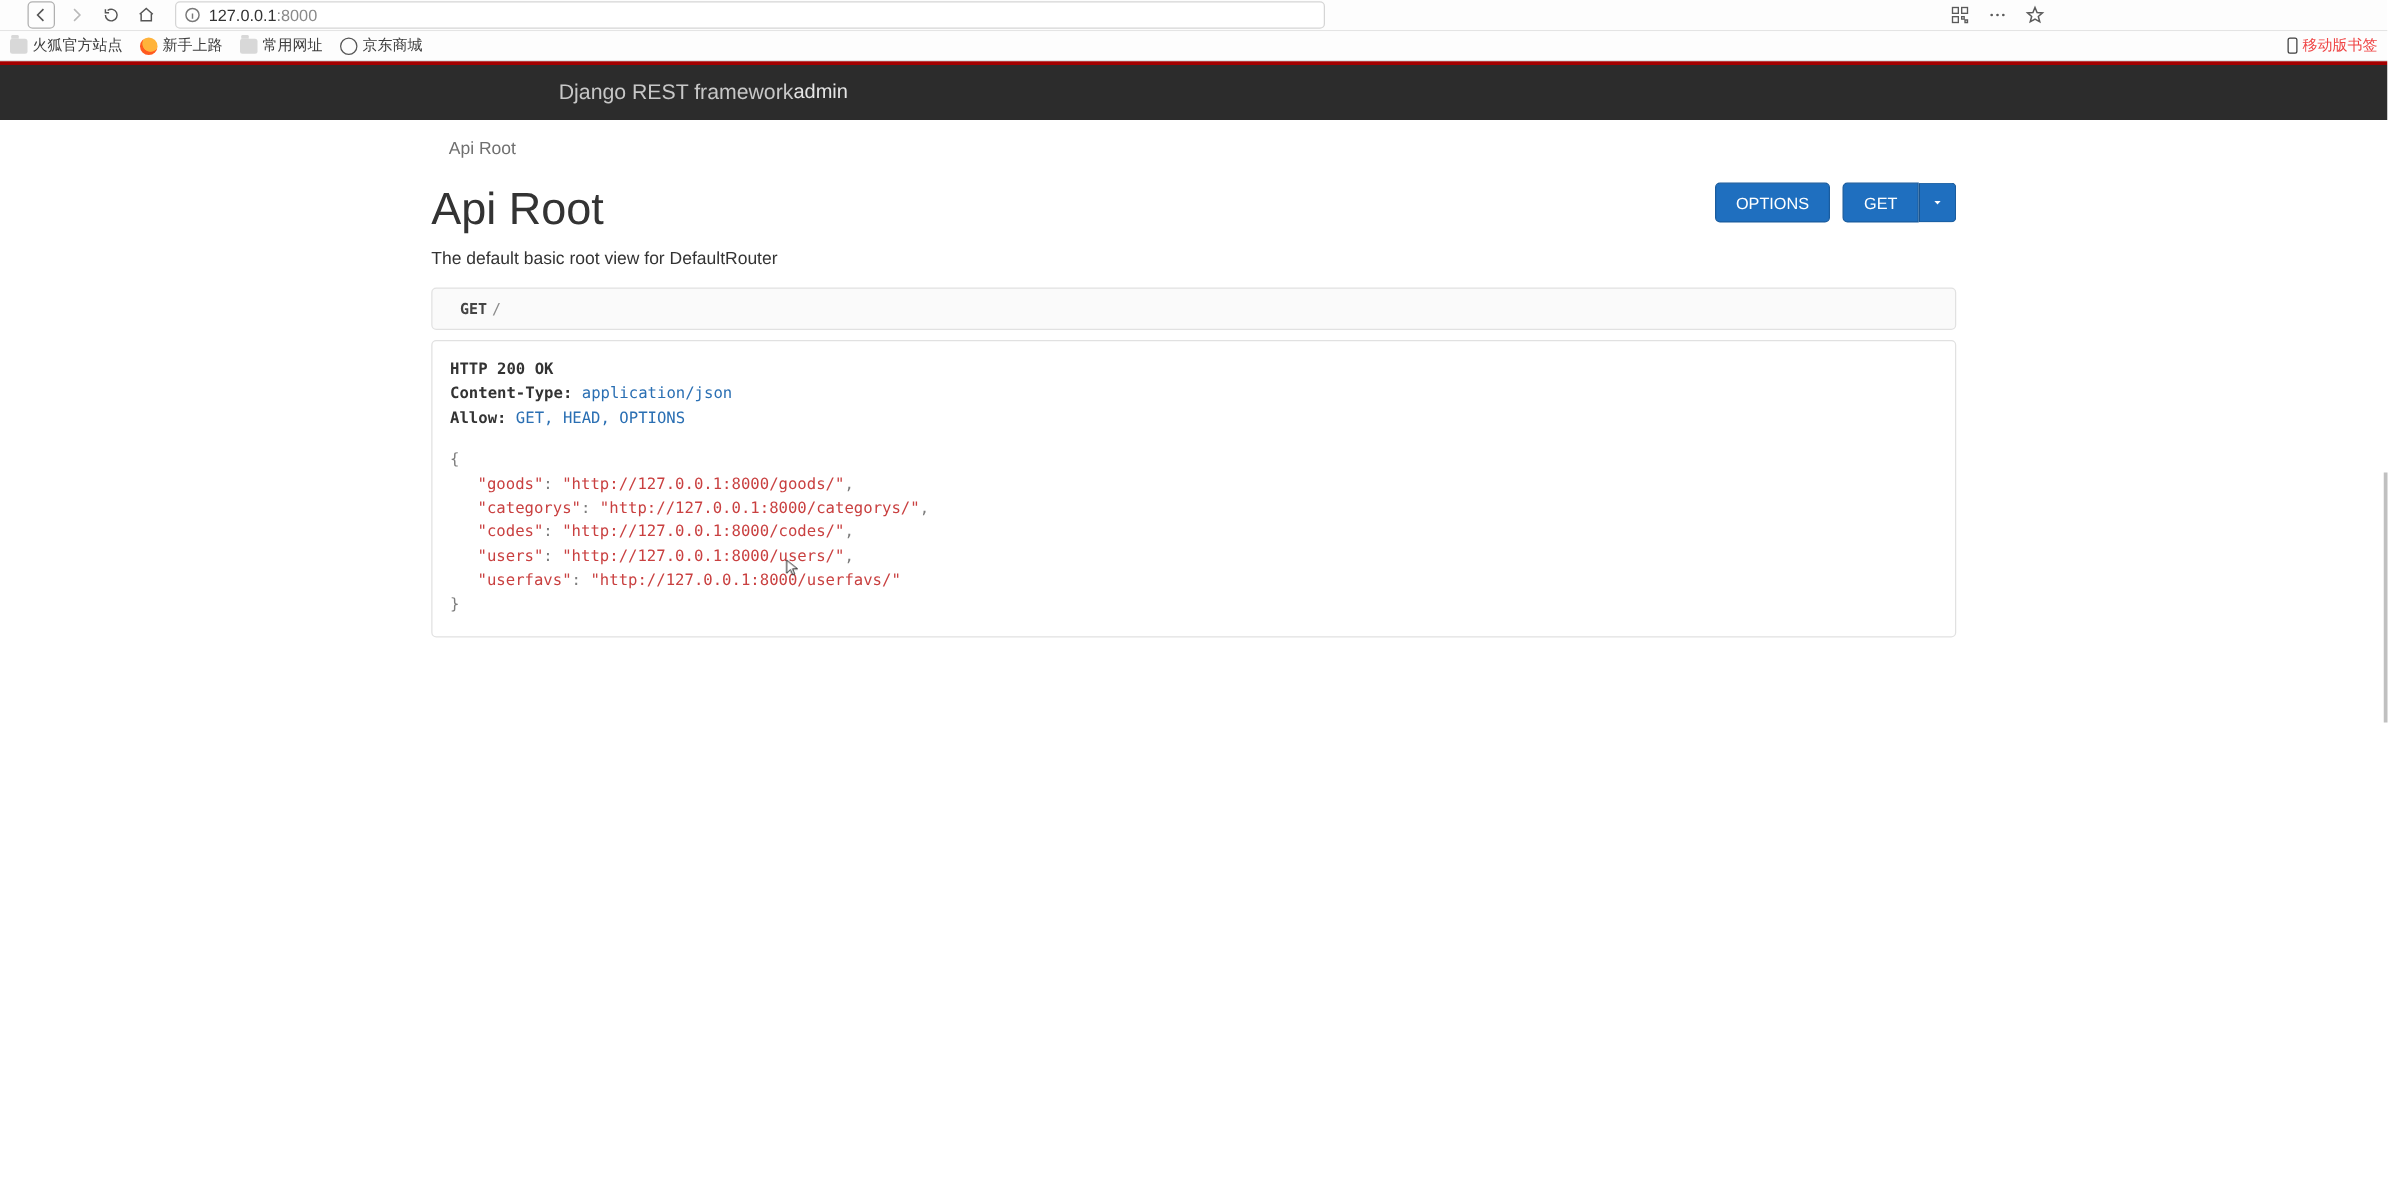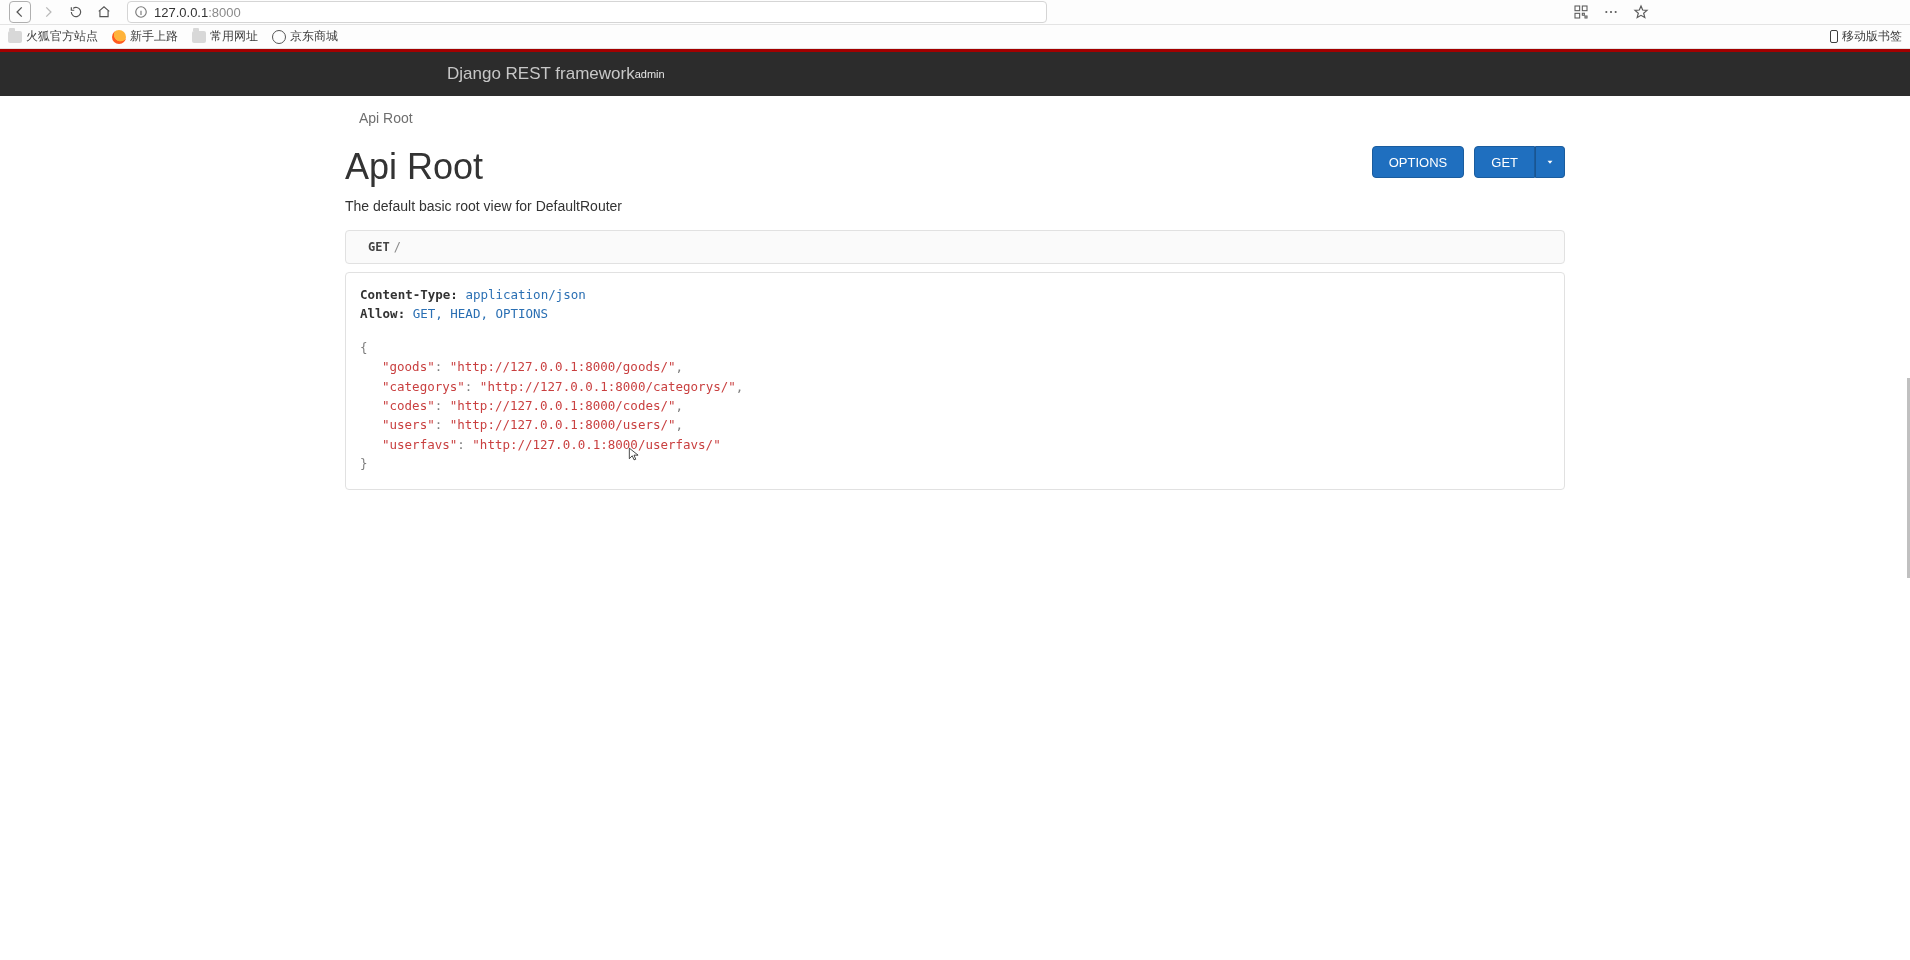--- a/index.html
+++ b/index.html
@@ -1,48 +1,48 @@
 <!DOCTYPE html>
 <html><head>
 <meta charset="utf-8">
 <style>
   * { box-sizing: border-box; margin: 0; padding: 0; }
   html, body { width: 1910px; height: 960px; font-family: "Helvetica Neue", Arial, "Microsoft YaHei", sans-serif; background: #fff; overflow: hidden; }
 
   
-  .chrome-top { height: 25px; background: #fdfdfd; display: flex; align-items: center; padding: 0 9px; font-size: 13px; color: #3d3d3d; border-bottom: 1px solid #e4e4e4; text-align: right; }
+  .chrome-top { height: 25px; background: #fdfdfd; display: flex; align-items: center; padding: 0 22px; font-size: 13px; color: #3d3d3d; border-bottom: 1px solid #e4e4e4; text-align: right; }
   .nav-btn { width: 22px; height: 22px; display: flex; align-items: center; justify-content: center; margin-right: 6px; color: #555; }
   .nav-btn.enabled { border: 1px solid #b0b0b0; border-radius: 4px; }
   .nav-btn.disabled { color: #b9b9b9; }
   .nav-btn svg { width: 14px; height: 14px; }
   .url-bar { flex: 1; margin: 0 10px 0 6px; height: 22px; background: #fff; border: 1px solid #d5d5d5; border-radius: 4px; display: flex; align-items: center; padding: 0 6px; max-width: 920px; }
   .url-bar .info-icon { width: 14px; height: 14px; margin-right: 6px; color: #7a7a7a; }
   .url-bar .url-host { color: #333; font-size: 13px; }
   .url-bar .url-port { color: #8a8a8a; font-size: 13px; }
   .right-chrome-icons { display: flex; align-items: center; gap: 14px; margin-left: auto; color: #5a5a5a; }
   .right-chrome-icons .ic { width: 16px; height: 16px; display: flex; align-items: center; justify-content: center; }
   .ic.green { color: #3eb34f; }
   .ic.color { color: #cf5f1f; }
   .far-right-icons { display: flex; align-items: center; gap: 14px; margin-left: 140px; color: #5a5a5a; }
 
   .bookmarks-bar { height: 24px; background: #fdfdfd; display: flex; align-items: center; padding: 0 8px; font-size: 12px; color: #3d3d3d; border-bottom: 1px solid #e4e4e4; }
   .bm-item { display: flex; align-items: center; gap: 4px; margin-right: 14px; cursor: default; }
   .bm-item .folder { width: 14px; height: 12px; background: #d8d8d8; border-radius: 2px; position: relative; }
   .bm-item .folder:before { content: ""; position: absolute; top: -3px; left: 1px; width: 6px; height: 3px; background: #d8d8d8; border-radius: 1px 1px 0 0; }
   .bm-item .ff { width: 14px; height: 14px; border-radius: 50%; background: radial-gradient(circle at 60% 35%, #ffb33a 0 50%, #ff5a1f 55% 100%); }
   .bm-item .jd { width: 14px; height: 14px; border-radius: 50%; border: 1.5px solid #555; }
-  .bookmarks-right { margin-left: auto; display: flex; align-items: center; gap: 4px; color: #404040; }
+  .bookmarks-right { margin-left: auto; display: flex; align-items: center; gap: 4px; color: #ef4444; }
   .bookmarks-right .phone { width: 8px; height: 13px; border: 1.4px solid #3d3d3d; border-radius: 2px; }
 
   
   .red-bar { height: 3px; background: #a30000; }
   .drf-nav { height: 44px; background: #2c2c2c; color: #c7c7c7; display: flex; align-items: center; }
   .drf-container { width: 1016px; margin: 0 auto; display: flex; align-items: center; justify-content: flex-start; }
   .drf-brand { font-size: 17px; color: #c7c7c7; }
-  .drf-user { font-size: 11px; color: #e5e5e5; }
+  .drf-user { font-size: 16px; color: #e5e5e5; }
 
   .page-wrap { width: 1220px; margin: 0 auto; }
   .breadcrumb { padding: 14px 0 14px 14px; font-size: 14px; color: #6f6f6f; }
   .breadcrumb a { color: #6f6f6f; text-decoration: none; }
 
   .title-row { display: flex; align-items: flex-start; justify-content: space-between; margin-top: 6px; }
   .page-title { font-size: 36px; font-weight: 400; color: #333; }
   .btns { display: flex; gap: 10px; padding-left: 41px; }
   .btn { background: #1f6fbf; border: 1px solid #1a5c9e; color: #fff; font-size: 13px; height: 32px; padding: 0 16px; display: flex; align-items: center; border-radius: 4px; cursor: pointer; }
   .btn-split { display: flex; }
@@ -223,20 +223,21 @@
     </div>
   </div>
 
   <div class="view-desc">The default basic root view for DefaultRouter</div>
 
   <div class="req-box">
     <b>GET</b><span class="slash">/</span>
   </div>
 
   <div class="resp-box">
+    <div class="hdr">HTTP 200 OK</div>
     <div><span class="hk">Content-Type:</span> <span class="hv-blue">application/json</span></div>
     <div><span class="hk">Allow:</span> <span class="hv-blue">GET, HEAD, OPTIONS</span></div>
 
     <div class="json-body">
       <div class="jb">{</div>
       <div id="json-lines">
           <div class="indent"><span class="jk">"goods"</span><span class="jc">: </span><span class="jv">"http://127.0.0.1:8000/goods/"</span><span class="jc">,</span></div>
           <div class="indent"><span class="jk">"categorys"</span><span class="jc">: </span><span class="jv">"http://127.0.0.1:8000/categorys/"</span><span class="jc">,</span></div>
           <div class="indent"><span class="jk">"codes"</span><span class="jc">: </span><span class="jv">"http://127.0.0.1:8000/codes/"</span><span class="jc">,</span></div>
           <div class="indent"><span class="jk">"users"</span><span class="jc">: </span><span class="jv">"http://127.0.0.1:8000/users/"</span><span class="jc">,</span></div>

